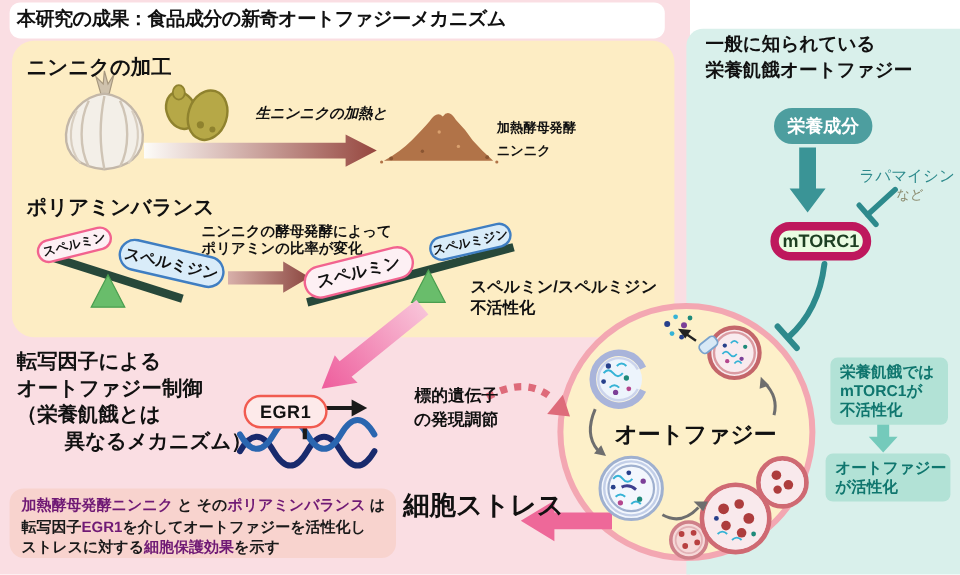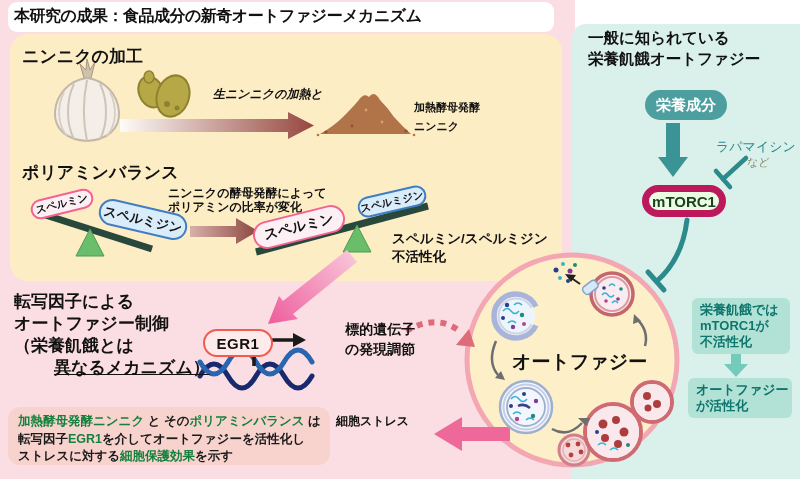--- a/index.html
+++ b/index.html
@@ -15,27 +15,27 @@
   .concl-box{left:8px;top:407px;width:322px;height:58px;background:#f8d3ce;border-radius:12px;z-index:3;
              padding:6px 10px;box-sizing:border-box;}
   svg.overlay{position:absolute;left:0;top:0;z-index:2;pointer-events:none;}
   
   .t-title{left:14px;top:6px;font-size:16px;font-weight:700;letter-spacing:-0.5px;z-index:3;}
   .sec-h{font-size:17px;font-weight:700;z-index:3;}
   .small-note{font-size:12px;font-weight:700;line-height:14px;z-index:3;}
   .product{left:414px;top:98px;font-size:11px;font-weight:700;line-height:19px;z-index:3;}
   .result{left:392px;top:230px;font-size:13.5px;font-weight:700;line-height:18px;z-index:3;}
   .tf-h{left:14px;top:291px;font-size:17px;font-weight:700;line-height:22px;z-index:3;}
-  .tf-h .indent{padding-left:40px;text-decoration:underline;}
+  .tf-h .indent{padding-left:40px;}
   .target{left:345px;top:319px;font-size:14px;font-weight:700;line-height:20px;z-index:3;text-align:right;}
-  .stress{left:336px;top:409px;font-size:12px;font-weight:800;line-height:24px;z-index:3;}
+  .stress{left:336px;top:409px;font-size:22px;font-weight:800;line-height:24px;z-index:3;}
   .autoph{left:512px;top:349px;font-size:19px;font-weight:700;z-index:3;}
   .r-head{left:588px;top:27px;font-size:15.5px;font-weight:700;line-height:21px;z-index:3;}
   .concl-line{font-size:12.5px;font-weight:700;line-height:17.5px;color:#1a1a1a;white-space:nowrap;}
-  .concl-line .red{color:#15803d;}
+  .concl-line .red{color:#701a75;}
   
   .pill{display:flex;align-items:center;justify-content:center;box-sizing:border-box;z-index:3;}
   .pill-sp-l{left:30px;top:194px;width:64px;height:20px;border:2px solid #f2638f;background:#fdf0f4;
              border-radius:10px;transform:rotate(-14deg);font-size:10.5px;font-weight:700;}
   .pill-spd-l{left:98px;top:206px;width:90px;height:27px;border:2.5px solid #3f7ec2;background:#d9ecf9;
               border-radius:14px;transform:rotate(13deg);font-size:13px;font-weight:700;}
   .pill-sp-r{left:252px;top:213px;width:94px;height:28px;border:2.5px solid #f2638f;background:#fdf0f4;
              border-radius:14px;transform:rotate(-14deg);font-size:14px;font-weight:700;}
   .pill-spd-r{left:357px;top:191px;width:70px;height:21px;border:2px solid #3f7ec2;background:#d9ecf9;
               border-radius:11px;transform:rotate(-13deg);font-size:10.5px;font-weight:700;}

